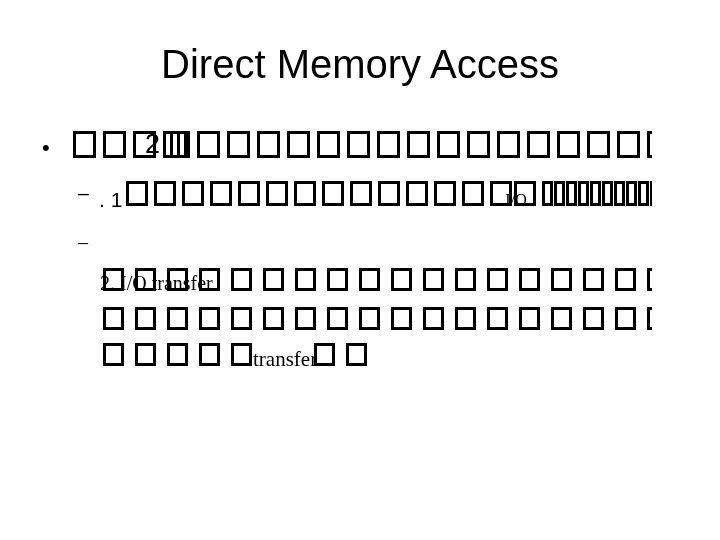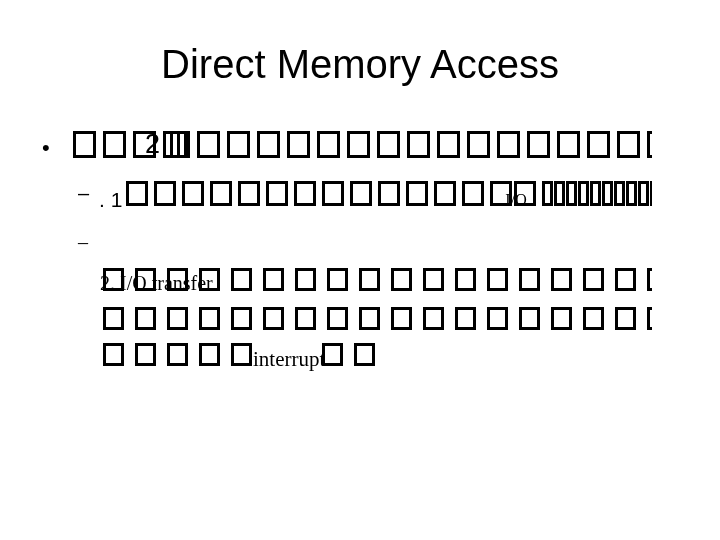--- a/index.html
+++ b/index.html
@@ -160,18 +160,18 @@
         <span class="bx"></span>
         <span class="bx"></span>
         <span class="bx"></span>
       </div>
       <div class="line line-5 serif">
         <span class="bx"></span>
         <span class="bx"></span>
         <span class="bx"></span>
         <span class="bx"></span>
         <span class="bx"></span>
-        <span class="txt serif-overlap">interrupt</span>
+        <span class="txt serif-overlap">transfer</span>
         <span class="bx"></span>
         <span class="bx"></span>
       </div>
     </div>
 </div>
 
 </body></html>

